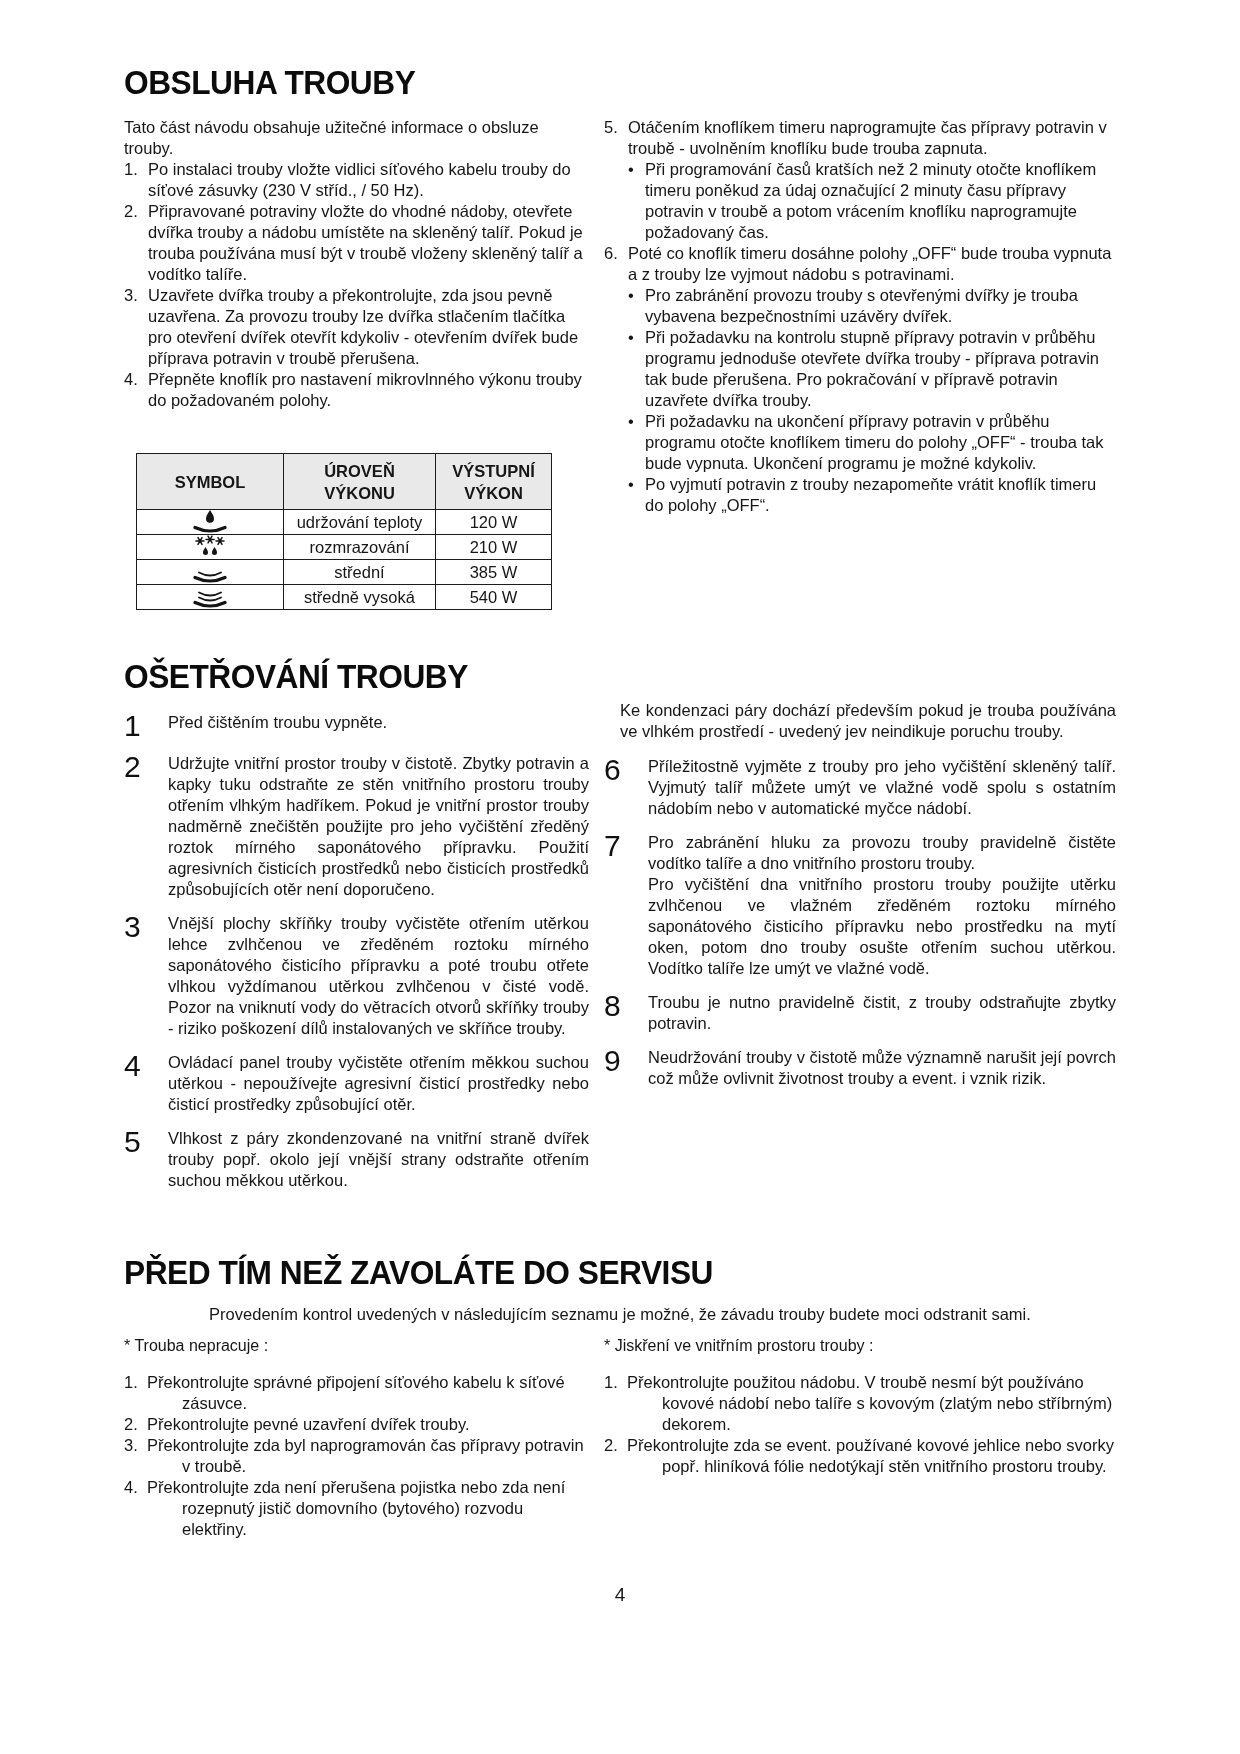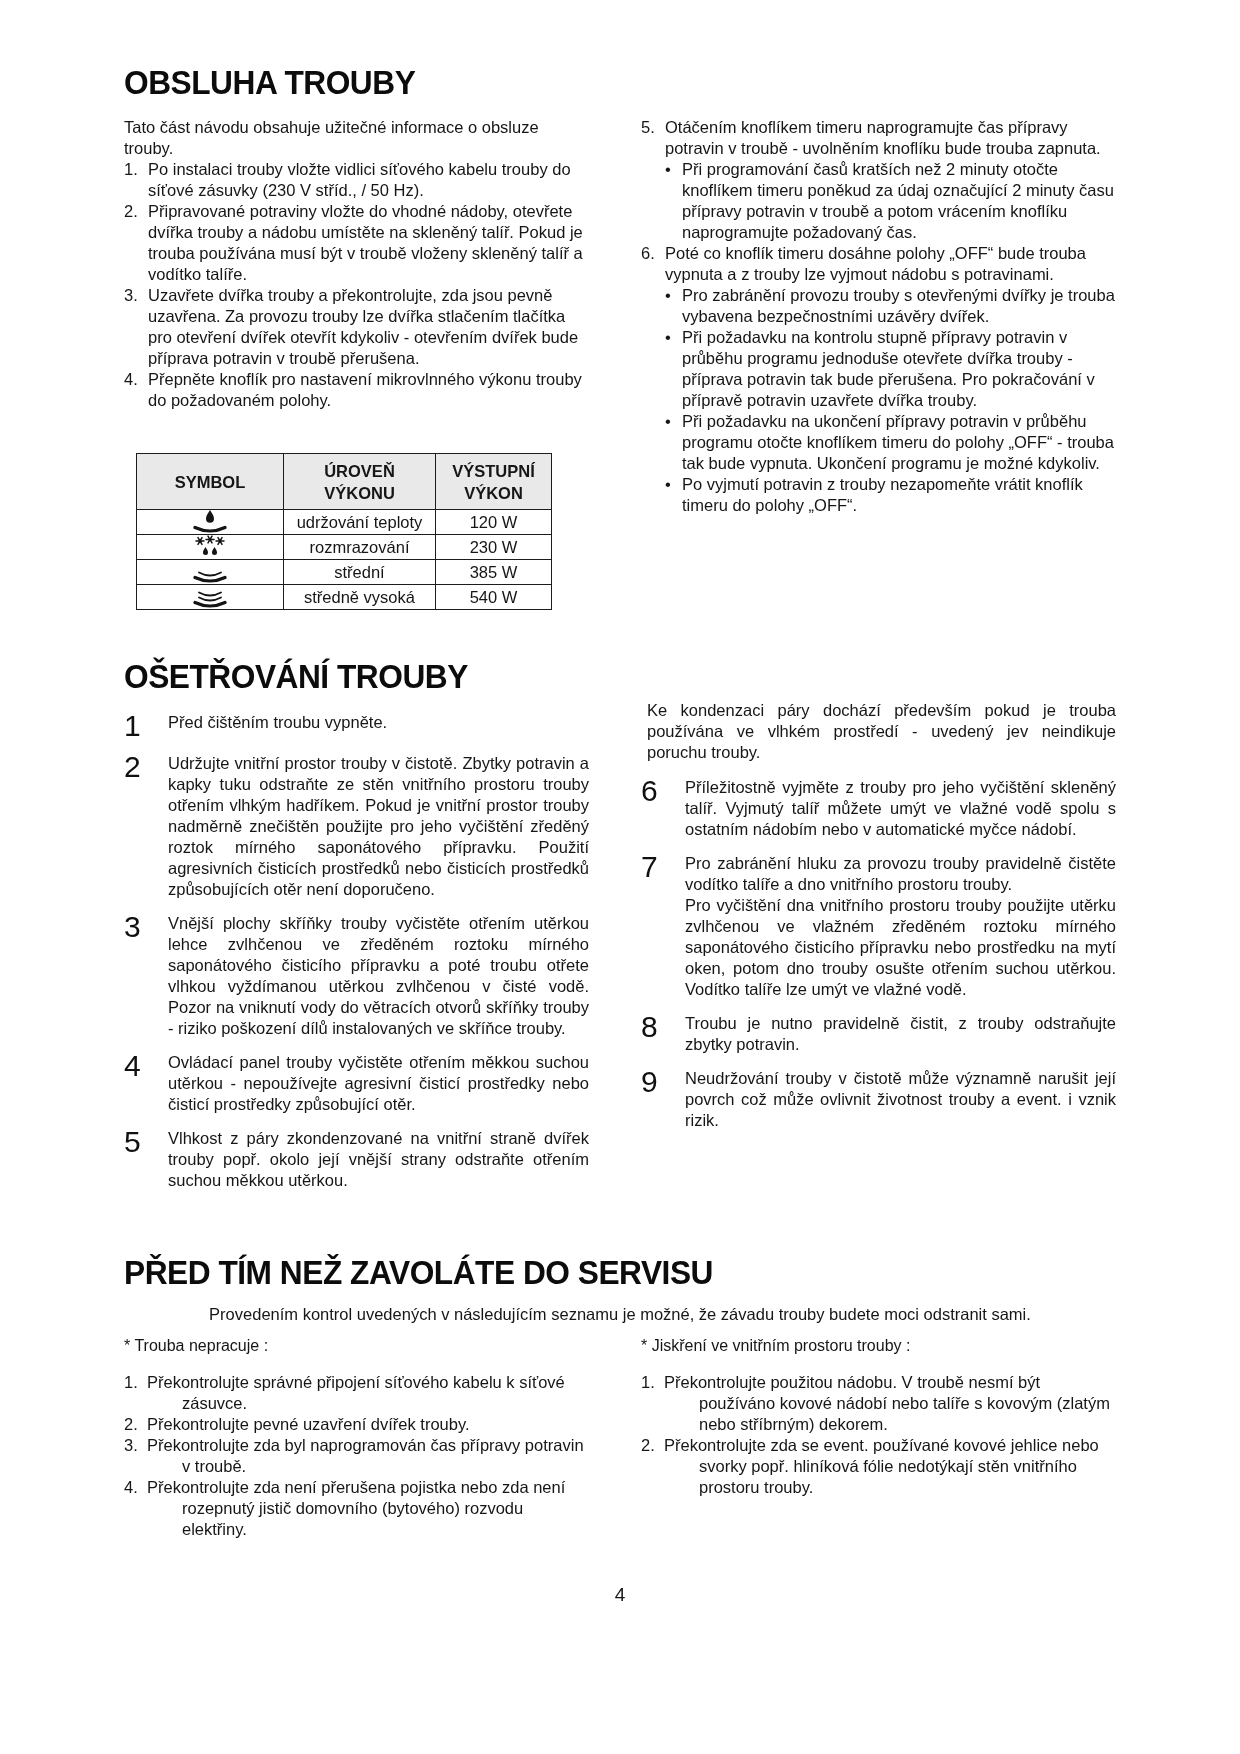--- a/index.html
+++ b/index.html
@@ -10,21 +10,21 @@
     color: #161616; font-size: 16.5px; line-height: 21px;
     -webkit-font-smoothing: antialiased;
   }
   .page { position: absolute; left: 124px; top: 0; width: 992px; padding-top: 64px; }
 
   .h1 {
     font-size: 33px; line-height: 38px; font-weight: bold; color: #0c0c0c;
     letter-spacing: -0.5px; transform: scaleX(0.96); transform-origin: left center;
     white-space: nowrap;
   }
-  .cols { display: flex; gap: 52px; align-items: flex-start; }
+  .cols { display: flex; gap: 15px; align-items: flex-start; }
   .col-l { width: 465px; flex: none; }
   .col-r { flex: 1; min-width: 0; }
 
   
   .intro { margin: 15px 0 0 0; }
   .nlist { margin-top: 0; }
   .item { display: flex; }
   .item .num { flex: none; width: 24px; }
   .item .txt { flex: 1; }
   .bullet { display: flex; padding-left: 24px; }
@@ -44,21 +44,21 @@
   .ptable svg { display: block; margin: 0 auto; }
 
   
   .sec2-title { margin-top: 48px; }
   .steps { margin-top: 16px; }
   .step { display: flex; margin-bottom: 13px; }
   .step .num {
     flex: none; width: 44px; font-size: 30px; line-height: 28px; color: #101010;
   }
   .step .txt { flex: 1; text-align: justify; white-space: pre-line; }
-  .plain-para { text-align: justify; margin: 4px 0 14px 6px; }
+  .plain-para { text-align: justify; margin: 4px 0 14px 16px; }
   .col-r .steps { margin-top: 0; }
 
   
   .sec3-title { margin-top: 50px; }
   .sec3-intro { margin-top: 12px; text-align: center; }
   .sec3-cols { margin-top: 10px; }
   .subhead { font-weight: normal; font-size: 16px; margin-bottom: 16px; }
   .srv .item .num { width: 23px; }
   .srv .item .txt { padding-left: 35px; text-indent: -35px; }
 
@@ -123,21 +123,21 @@
               <td>
                 <svg width="44" height="24" viewBox="0 0 44 24">
                   <path d="M8,6 L16,6 M10,2.6 L14,9.4 M14,2.6 L10,9.4" fill="none" stroke="#141414" stroke-width="1.5" stroke-linecap="round"></path>
                   <path d="M18,4.5 L26,4.5 M20,1.1 L24,7.9 M24,1.1 L20,7.9" fill="none" stroke="#141414" stroke-width="1.5" stroke-linecap="round"></path>
                   <path d="M28,6 L36,6 M30,2.6 L34,9.4 M34,2.6 L30,9.4" fill="none" stroke="#141414" stroke-width="1.5" stroke-linecap="round"></path>
                   <path d="M17.5,12 C19.05,14.5 20,15.75 20,17.5 A2.5,2.5 0 1 1 15,17.5 C15,15.75 15.95,14.5 17.5,12 Z" fill="#141414"></path>
                   <path d="M26.5,12 C28.05,14.5 29,15.75 29,17.5 A2.5,2.5 0 1 1 24,17.5 C24,15.75 24.95,14.5 26.5,12 Z" fill="#141414"></path>
                 </svg>
               </td>
               <td>rozmrazování</td>
-              <td>230 W</td>
+              <td>210 W</td>
             </tr>
             <tr>
               <td>
                 <svg width="44" height="24" viewBox="0 0 44 24">
                   <path d="M11,12.5 Q22,18.5 33,12.5" fill="none" stroke="#141414" stroke-width="1.8" stroke-linecap="round"></path>
                   <path d="M7,17.5 Q22,24.5 37,17.5" fill="none" stroke="#141414" stroke-width="3.2" stroke-linecap="round"></path>
                 </svg>
               </td>
               <td>střední</td>
               <td>385 W</td>

